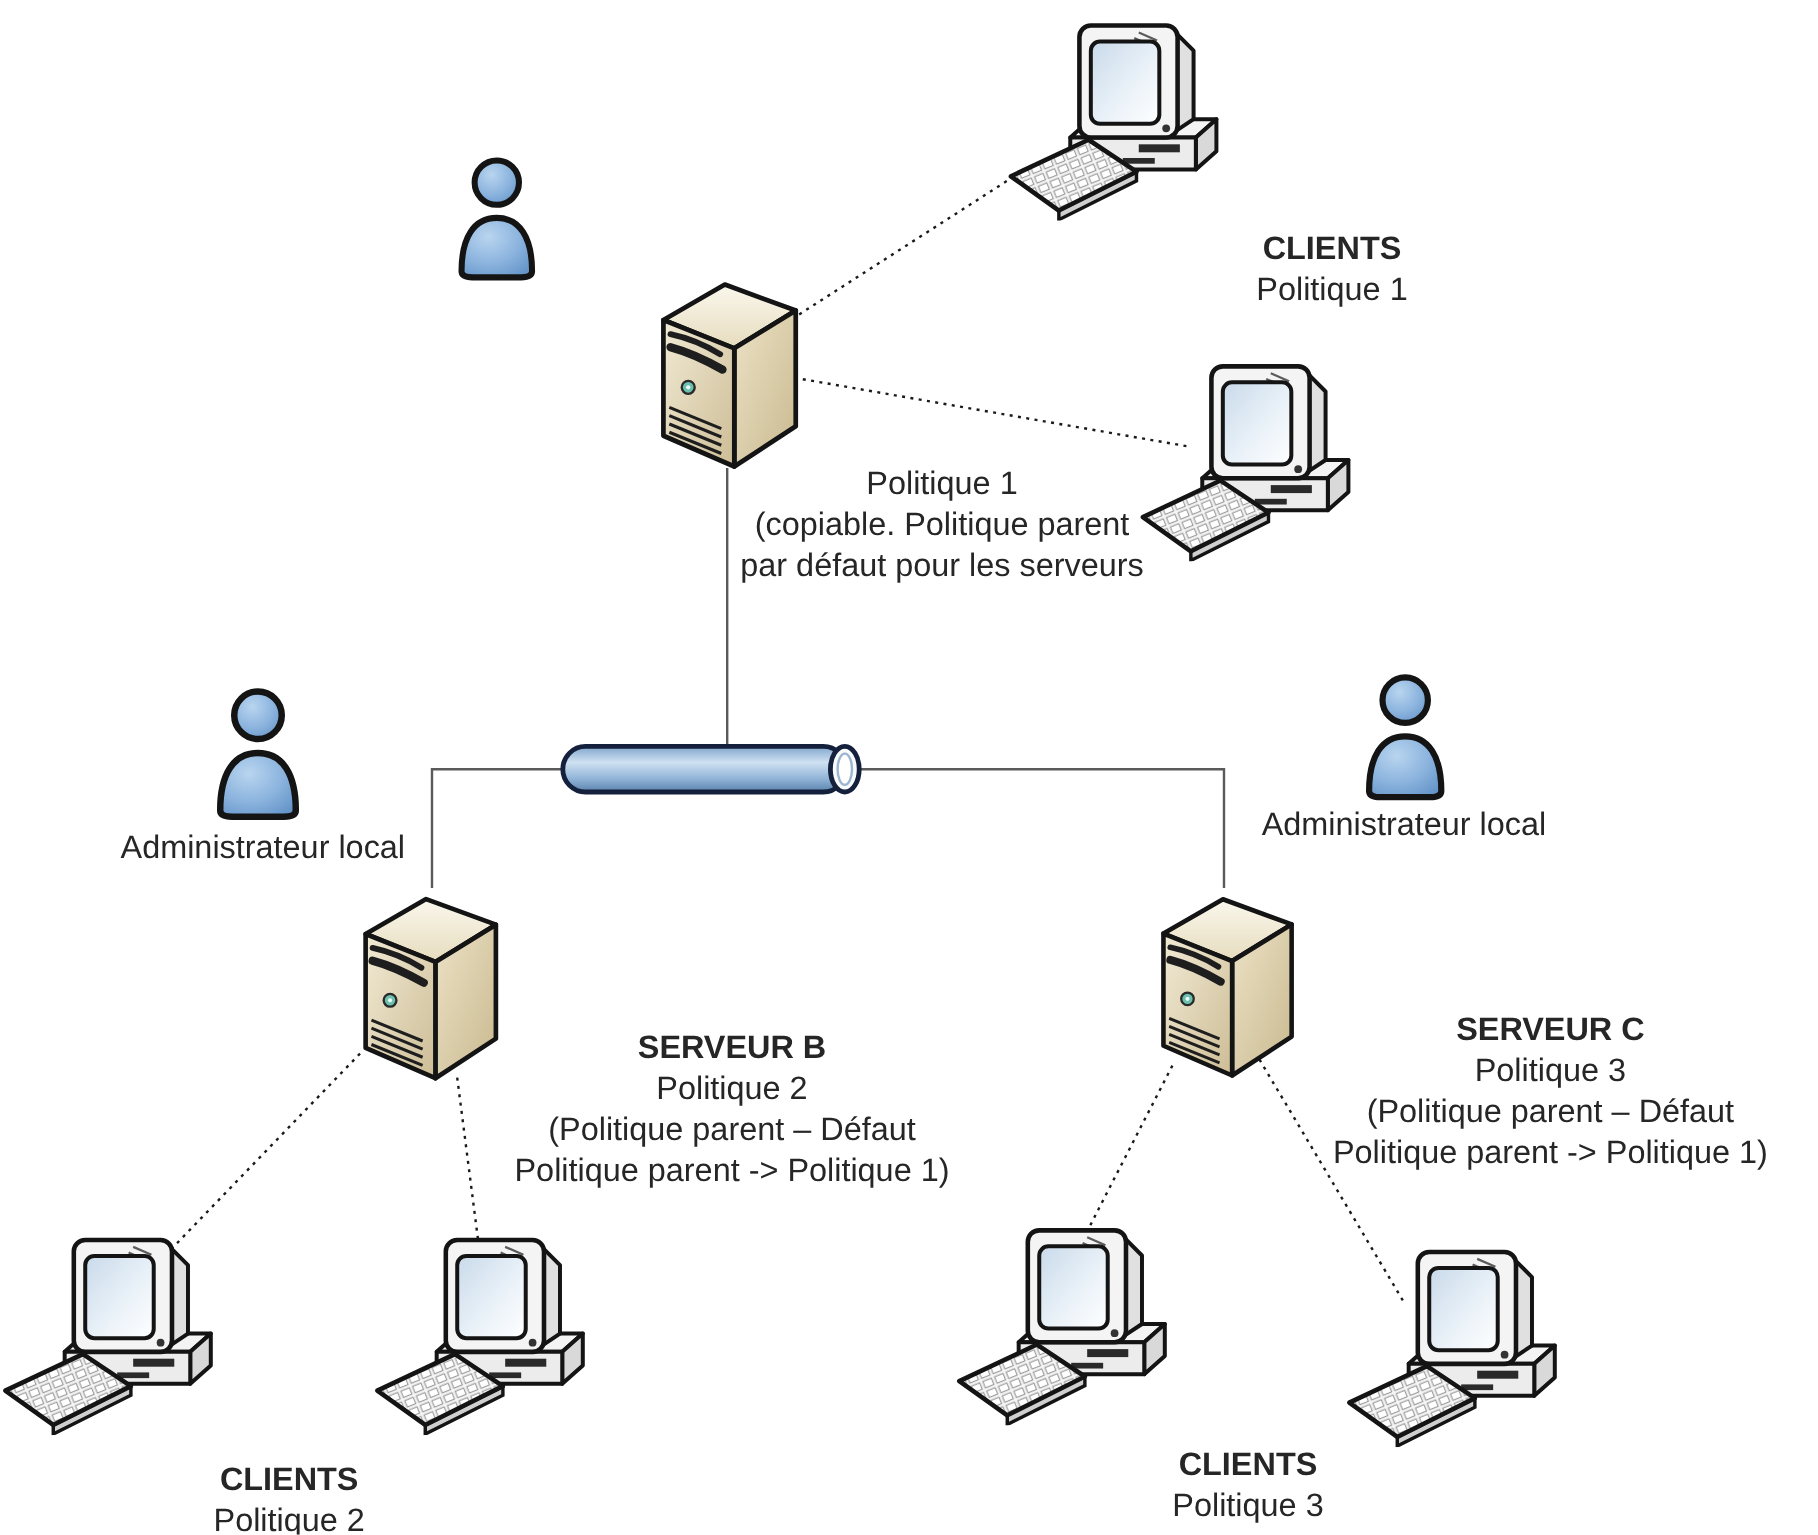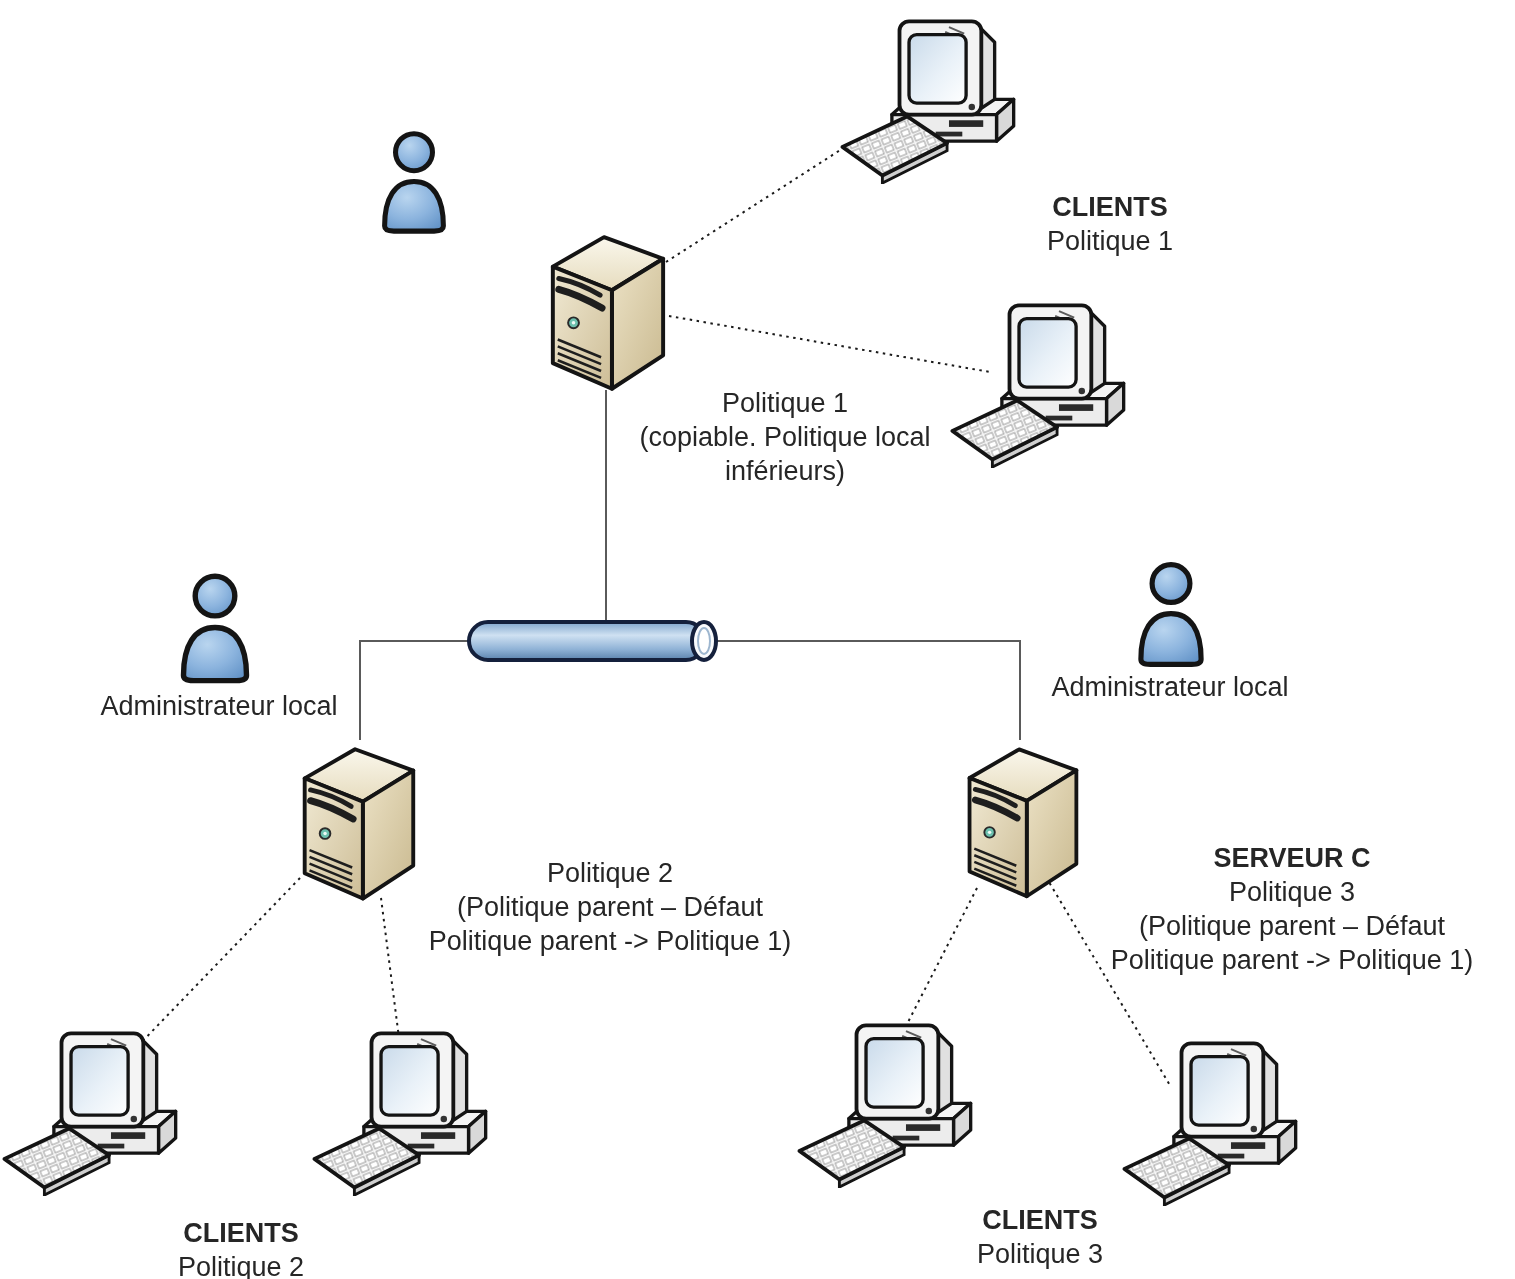--- a/index.html
+++ b/index.html
@@ -165,28 +165,29 @@
     </svg>
 
 
   <div class="lbl" style="left:1110px;top:190px">
     <div class="t">CLIENTS</div>
     <div>Politique 1</div>
   </div>
 
   <div class="lbl" style="left:785px;top:386px">
     <div>Politique 1</div>
-    <div>(copiable. Politique local</div>
-    <div>inférieurs)</div>
+    <div>(copiable. Politique parent</div>
+    <div>par défaut pour les serveurs</div>
   </div>
 
   <div class="lbl" style="left:219px;top:689px">Administrateur local</div>
   <div class="lbl" style="left:1170px;top:670px">Administrateur local</div>
 
   <div class="lbl" style="left:610px;top:856px">
+    <div class="t">SERVEUR B</div>
     <div>Politique 2</div>
     <div>(Politique parent – Défaut</div>
     <div>Politique parent -&gt; Politique 1)</div>
   </div>
 
   <div class="lbl" style="left:1292px;top:841px">
     <div class="t">SERVEUR C</div>
     <div>Politique 3</div>
     <div>(Politique parent – Défaut</div>
     <div>Politique parent -&gt; Politique 1)</div>

